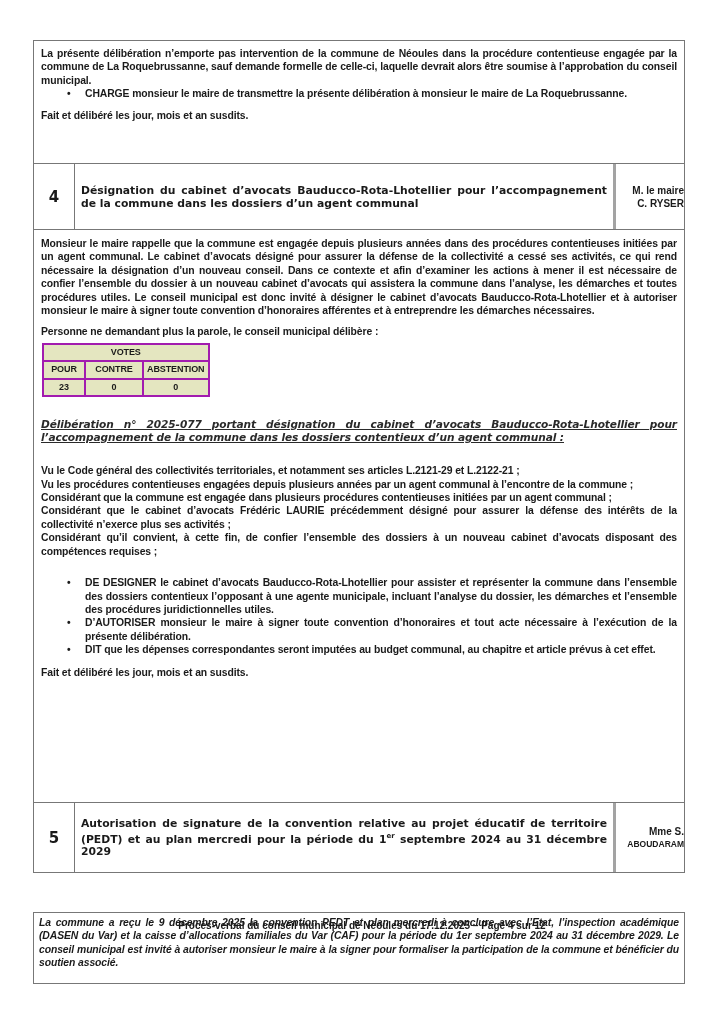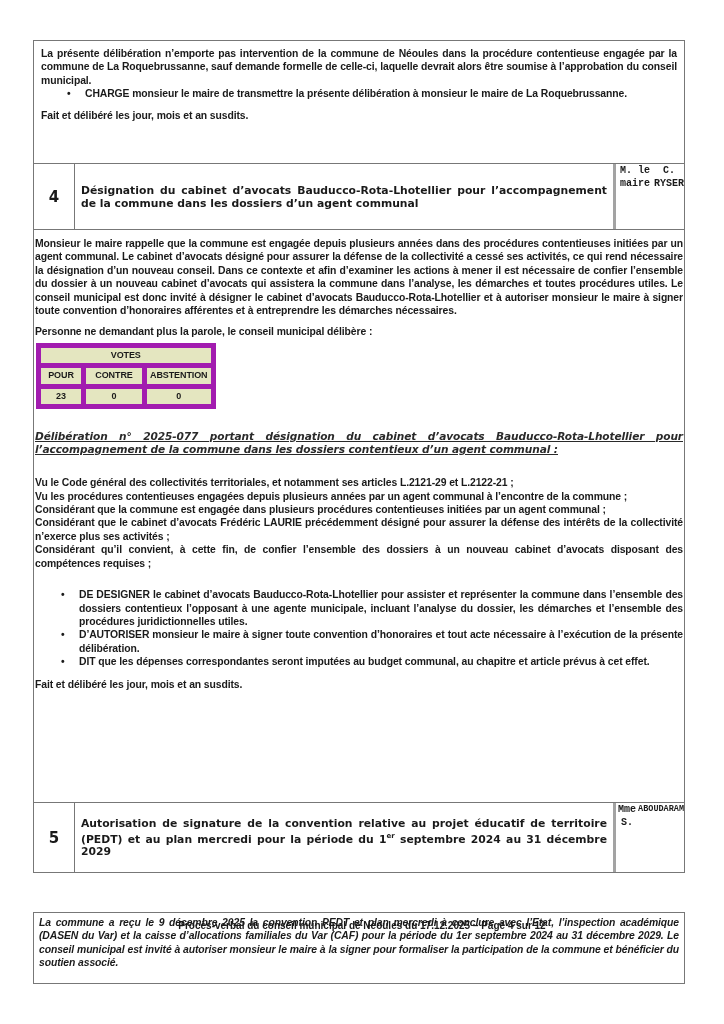--- a/index.html
+++ b/index.html
@@ -16,27 +16,27 @@
   .ital { font-style:italic; }
 
   
   #b1 { top:40px; height:124px; border-top:1px solid #777; padding:6px 7px; }
   
   #h4 { top:163px; height:67px; display:flex; }
   .hnum { width:40px; border-right:1px solid #777; display:flex; align-items:center; justify-content:center;
           font-family:"DejaVu Sans", sans-serif; font-weight:bold; font-size:15px; }
   .htitle { flex:1; border-right:3px solid #a3a3a3; display:flex; align-items:center; padding:0 6px;
             font-family:"DejaVu Sans", sans-serif; font-weight:bold; font-size:10.8px; line-height:13px; text-align:justify; }
-  .hwho { width:68px; display:flex; flex-direction:row; align-items:flex-start; justify-content:center;
-          font-family:Liberation Mono, monospace; font-weight:bold; font-size:10px; line-height:13px; text-align:center; }
+  .hwho { width:68px; display:flex; flex-direction:column; align-items:flex-end; justify-content:center;
+          font-family:Liberation Sans, sans-serif; font-weight:bold; font-size:10px; line-height:13px; text-align:center; }
   
-  #b4 { top:229px; height:574px; padding:7px 1px; }
+  #b4 { top:229px; height:574px; padding:7px 7px; }
   .gap { height:8px; }
   table.votes { border-collapse:collapse; margin:4px 0 0 1px; background:#e4e6c0; font-size:9px; font-weight:bold; }
-  table.votes td { border:5px solid #a21caf; text-align:center; padding:1px 3px; height:11px; }
+  table.votes td { border:2px solid #a21caf; text-align:center; padding:1px 3px; height:11px; }
   .delib-title { font-family:"DejaVu Sans", sans-serif; font-weight:bold; font-size:10.6px; line-height:13px;
                  text-decoration:underline; color:#2a2a2a; text-align:justify;font-style:italic; }
   
   #h5 { top:802px; height:71px; display:flex; }
   
   #b5 { top:912px; height:72px; padding:3px 5px; }
   .footer { position:absolute; top:920px; left:0; width:724px; text-align:center; font-size:10px; font-weight:bold; }
   sup { font-size:7px; }
 </style>
 </head>

